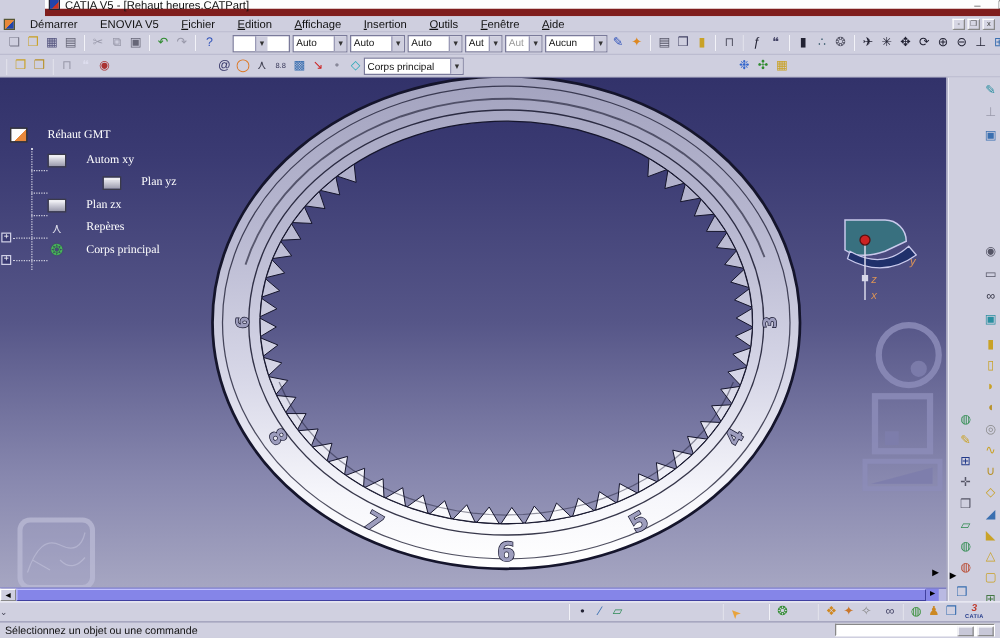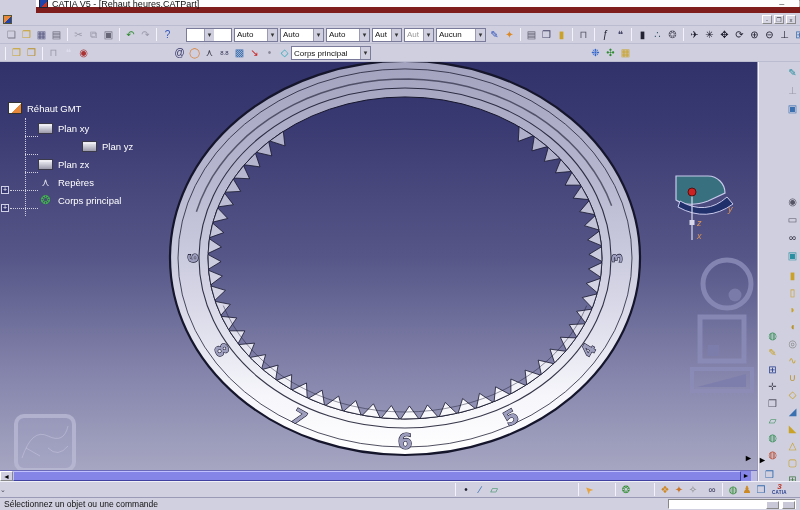--- a/index.html
+++ b/index.html
@@ -40,21 +40,21 @@
     font-size:7px;display:flex;align-items:center;justify-content:center;color:#333;}
   .tgroup{display:flex;align-items:center;position:absolute;top:1px;height:16px;}
 
   
   #viewport{position:absolute;left:0;top:62px;width:757px;height:408px;
     background:linear-gradient(#32326a 0%,#3a3a72 15%,#565688 48%,#8787ae 78%,#a6a6c2 100%);overflow:hidden;}
   #scene{position:absolute;left:0;top:0;}
 
   
   #tree{position:absolute;left:0;top:0;width:170px;height:180px;color:#fff;font-size:9.5px;}
-  .trow{position:absolute;display:flex;align-items:center;gap:5px;height:16px;white-space:nowrap;}
+  .trow{position:absolute;display:flex;align-items:center;gap:16px;height:16px;white-space:nowrap;font-family:Liberation Serif, serif;}
   .i-part{width:14px;height:12px;background:linear-gradient(135deg,#fdfdfd 55%,#e8883a 55%);border:1px solid #333;}
   .i-plane{width:15px;height:11px;background:linear-gradient(#dcdce4 30%,#9a9aac);border:1px solid #3a3a4a;
     box-shadow:inset 0 2px 0 rgba(255,255,255,.5);}
   .i-axis{color:#d8d8e6;font-size:11px;width:15px;text-align:center;}
   .i-gear{color:#49b35b;font-size:12px;width:15px;text-align:center;text-shadow:0 0 1px #1d5f2a;}
   .texp{position:absolute;width:8px;height:8px;border:1px solid #cfcfe6;background:#3a3a72;color:#fff;
     font-size:7px;line-height:6px;text-align:center;}
   .tline{position:absolute;border-left:1px dotted #cfcfe0;}
   .tstub{position:absolute;border-top:1px dotted #cfcfe0;}
 
@@ -107,20 +107,31 @@
     <span>CATIA V5 - [Rehaut heures.CATPart]</span>
     <span class="wctrl">
       <span>–</span>
       <span>❐</span>
       <span>✕</span>
     </span>
   </div>
 
   <div class="menubar">
     <span class="menu-appicon"></span>
+    <span style="display:flex;align-items:center;">
+        <span class="mitem">Démarrer</span>
+        <span class="mitem">ENOVIA V5</span>
+        <span class="mitem"><u>F</u>ichier</span>
+        <span class="mitem"><u>E</u>dition</span>
+        <span class="mitem"><u>A</u>ffichage</span>
+        <span class="mitem"><u>I</u>nsertion</span>
+        <span class="mitem"><u>O</u>utils</span>
+        <span class="mitem"><u>F</u>enêtre</span>
+        <span class="mitem"><u>A</u>ide</span>
+      </span>
     <span class="childctrl">
       <span>-</span>
       <span>❐</span>
       <span>x</span>
     </span>
   </div>
 
   <div class="tbar" id="tbar1">
     <span style="display:flex;align-items:center;padding-left:4px;">
         <span class="icon" style="color: rgb(119, 119, 136);">❏</span>
@@ -313,21 +324,21 @@
       <div class="tstub" style="left:25px;top:110px;width:13px;"></div>
       <div class="tstub" style="left:10px;top:128px;width:28px;"></div>
       <div class="tstub" style="left:10px;top:146px;width:28px;"></div>
 
       <div class="trow" style="left:8px;top:38px;">
         <span class="i-part"></span>
         <span>Réhaut GMT</span>
       </div>
       <div class="trow" style="left:38px;top:58px;">
         <span class="i-plane"></span>
-        <span>Plan xy</span>
+        <span>Autom xy</span>
       </div>
       <div class="trow" style="left:38px;top:76px;margin-left:44px;">
         <span class="i-plane"></span>
         <span>Plan yz</span>
       </div>
       <div class="trow" style="left:38px;top:94px;">
         <span class="i-plane"></span>
         <span>Plan zx</span>
       </div>
       <span class="texp" style="left:1px;top:124px;">+</span>

